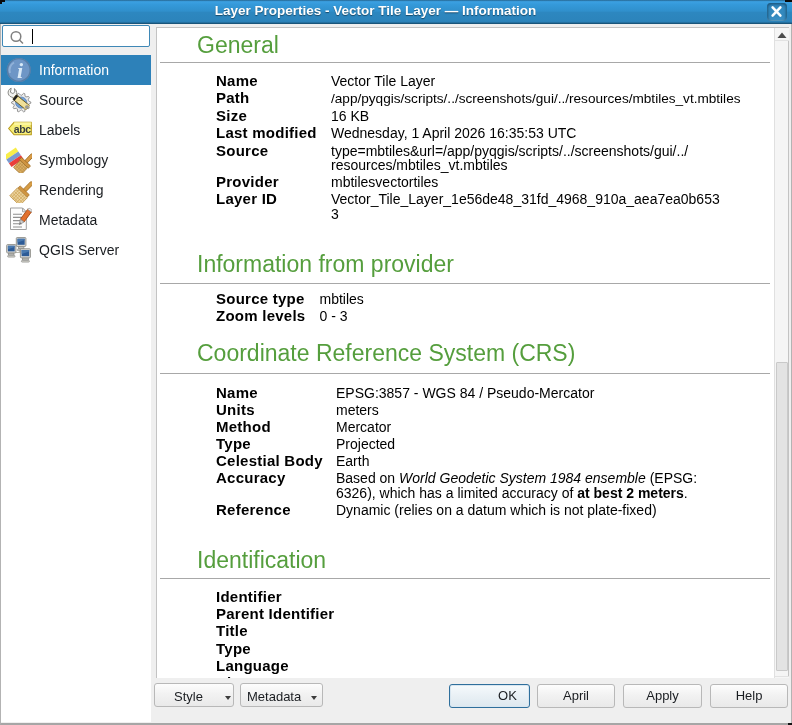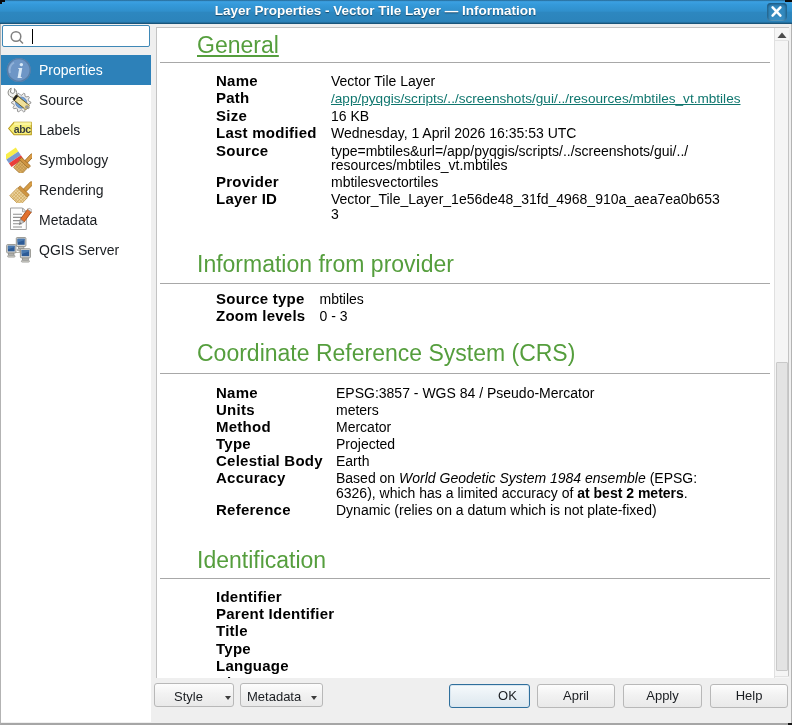--- a/index.html
+++ b/index.html
@@ -36,21 +36,21 @@
 .content { position:absolute; left:157px; top:28px; width:616px; height:661px; background:#fff; overflow:hidden; }
 h1 { position:absolute; left:40px; font-size:23px; font-weight:normal; color:#559e3d; line-height:24px; }
 .hr { position:absolute; left:3px; width:610px; height:1px; background:#a8a8a8; }
 .tbl { position:absolute; left:59px; font-size:14px; color:#000; }
 .row { line-height:14.4px; margin-bottom:2.7px; }
 .row .lb { display:inline-block; font-weight:bold; vertical-align:top; font-size:15px; white-space:nowrap; letter-spacing:0.25px; }
 .row .vl { display:inline-block; vertical-align:top; }
 .t1 .lb { width:115px; }
 .t2 .lb { width:103.5px; }
 .t3 .lb { width:120px; }
-a.lnk { color:#0f766e; text-decoration:underline; font-size:13.6px; }
+a.lnk { color:#000000; font-size:13.6px; }
 
 
 .sb { position:absolute; left:774px; top:28px; width:14px; height:661px; background:#f5f5f5; border-left:1px solid #e0e0e0; }
 .sb .sbtn { position:absolute; left:0; width:14px; height:13px; background:#f6f6f6; }
 .sb .thumb { position:absolute; left:1px; top:334px; width:12px; height:309px; background:#e3e3e3; border:1px solid #c9c9c9; border-radius:1px; }
 
 
 .btnbar { position:absolute; left:152px; top:678px; width:637px; height:32px; background:#efefef; }
 .btn { position:absolute; top:6px; height:24px; background:linear-gradient(180deg,#fdfdfd,#f2f2f2 45%,#e9e9e9); border:1px solid #b8b8b8; border-radius:3px; font-size:13px; color:#1a1d21; text-align:center; line-height:21px; }
 .btn.ok { border:1px solid #2f6f9c; box-shadow:inset 0 0 0 1px #d8e6f0; background:linear-gradient(180deg,#f6fafc,#e9f0f5 50%,#dde8ef); }
@@ -87,21 +87,21 @@
   <div class="items">
     <div class="item sel">
       <div class="ic">
         <svg width="26" height="26" viewBox="0 0 26 26">
           <circle cx="12.8" cy="13" r="12" fill="#6e96c6"></circle>
           <circle cx="12.8" cy="13" r="11.4" fill="none" stroke="#50779f" stroke-width="1.4" opacity="0.8"></circle>
           <path d="M4 16 A9.5 9.5 0 0 1 8 5.5" stroke="#93b4d9" stroke-width="2" fill="none" opacity="0.9"></path>
           <text x="14" y="20.6" font-family="Liberation Serif" font-style="italic" font-weight="bold" font-size="22" fill="#d8e9f7" text-anchor="middle">i</text>
         </svg>
       </div>
-      <div class="tx">Properties</div>
+      <div class="tx">Information</div>
     </div>
     <div class="item">
       <div class="ic">
         <svg width="26" height="26" viewBox="0 0 26 26">
           <path d="M24.8,15.0 L24.8,16.2 L22.4,17.4 L22.1,18.3 L23.3,20.7 L22.6,21.7 L19.9,21.3 L19.1,21.9 L18.8,24.5 L17.6,24.9 L15.7,23.0 L14.7,23.0 L12.8,24.9 L11.6,24.5 L11.3,21.9 L10.5,21.3 L7.8,21.7 L7.1,20.7 L8.3,18.3 L8.0,17.4 L5.6,16.2 L5.6,15.0 L8.0,13.8 L8.3,12.9 L7.1,10.5 L7.8,9.5 L10.5,9.9 L11.3,9.3 L11.6,6.7 L12.8,6.3 L14.7,8.2 L15.7,8.2 L17.6,6.3 L18.8,6.7 L19.1,9.3 L19.9,9.9 L22.6,9.5 L23.3,10.5 L22.1,12.9 L22.4,13.8 Z" fill="#ececec" stroke="#8a8a8a" stroke-width="0.9"></path>
           <circle cx="15.2" cy="15.6" r="5.6" fill="#6f9fd8" stroke="#5d82ad" stroke-width="0.8"></circle>
           <path d="M5.2 1.2 C2.8 2 1.6 4.6 2.3 6.9 C2.9 8.8 4.6 10.1 6.6 10.3 L9.8 14.2 L14.0 10.7 L10.6 6.9 C11.0 4.9 10.1 2.8 8.3 1.6 L8.9 4.9 L6.9 6.6 L4.4 5.2 Z" fill="#f2f2ef" stroke="#7d7d78" stroke-width="0.9" stroke-linejoin="round"></path>
           <g transform="rotate(39 15 15)">
             <rect x="6.8" y="12.4" width="17" height="5.6" rx="0.6" fill="#f0e098" stroke="#6d5c22" stroke-width="0.9"></rect>
             <rect x="6.8" y="12.4" width="2.4" height="5.6" fill="#1d1d1d"></rect>
@@ -196,21 +196,21 @@
           </g>
         </svg>
       </div>
       <div class="tx">QGIS Server</div>
     </div>
   </div>
 </div>
 
 <div class="frame"></div>
 <div class="content">
-  <h1 style="top:5px;text-decoration:underline;">General</h1>
+  <h1 style="top:5px;">General</h1>
   <div class="hr" style="top:34px;"></div>
   <div class="tbl t1" style="top:46.2px;">
     <div class="row"><span class="lb">Name</span><span class="vl">Vector Tile Layer</span></div>
     <div class="row"><span class="lb">Path</span><span class="vl"><a class="lnk">/app/pyqgis/scripts/../screenshots/gui/../resources/mbtiles_vt.mbtiles</a></span></div>
     <div class="row"><span class="lb">Size</span><span class="vl">16 KB</span></div>
     <div class="row"><span class="lb">Last modified</span><span class="vl">Wednesday, 1 April 2026 16:35:53 UTC</span></div>
     <div class="row"><span class="lb">Source</span><span class="vl">type=mbtiles&amp;url=/app/pyqgis/scripts/../screenshots/gui/../<br>resources/mbtiles_vt.mbtiles</span></div>
     <div class="row"><span class="lb">Provider</span><span class="vl">mbtilesvectortiles</span></div>
     <div class="row"><span class="lb">Layer ID</span><span class="vl">Vector_Tile_Layer_1e56de48_31fd_4968_910a_aea7ea0b653<br>3</span></div>
   </div>

